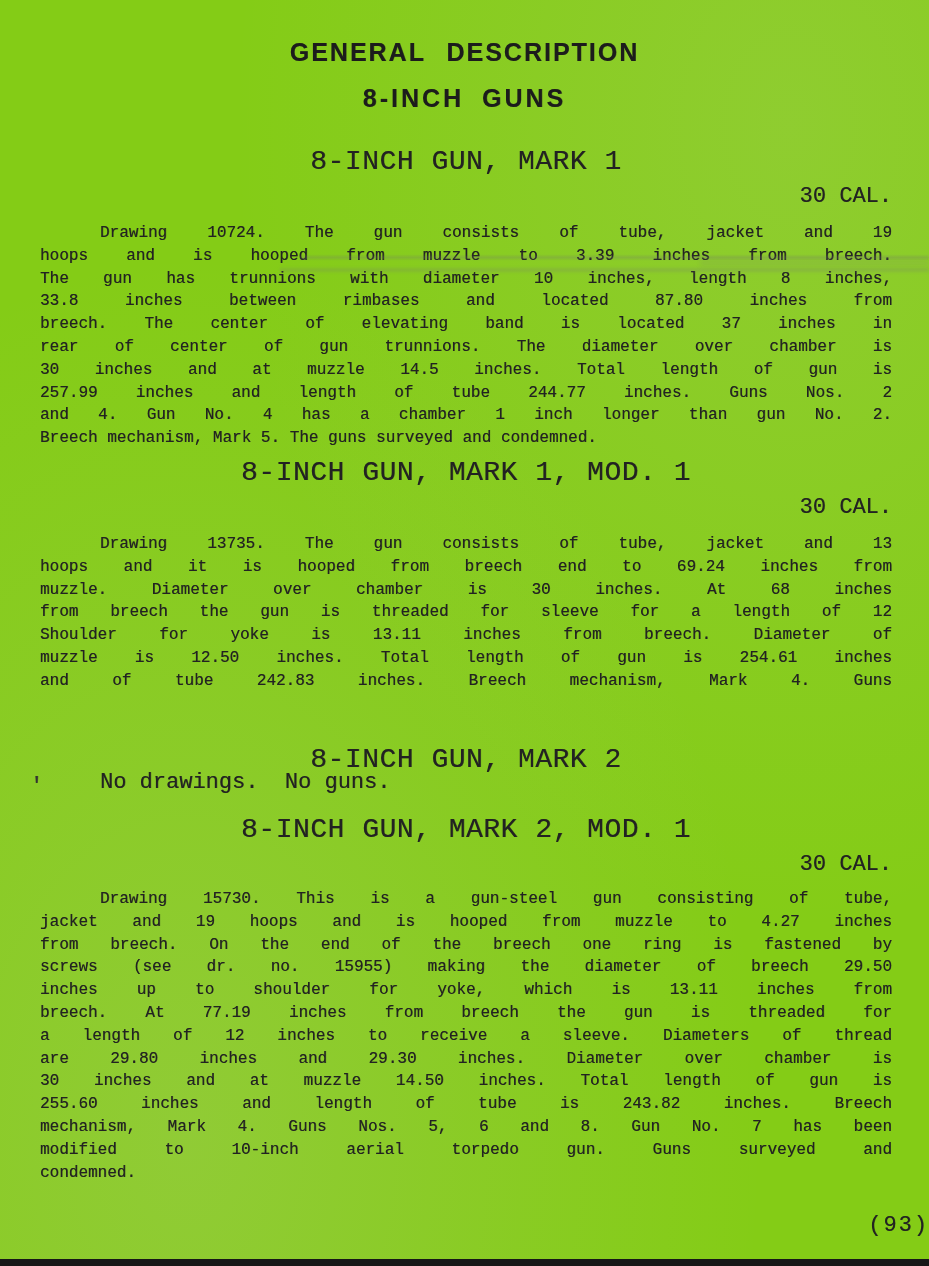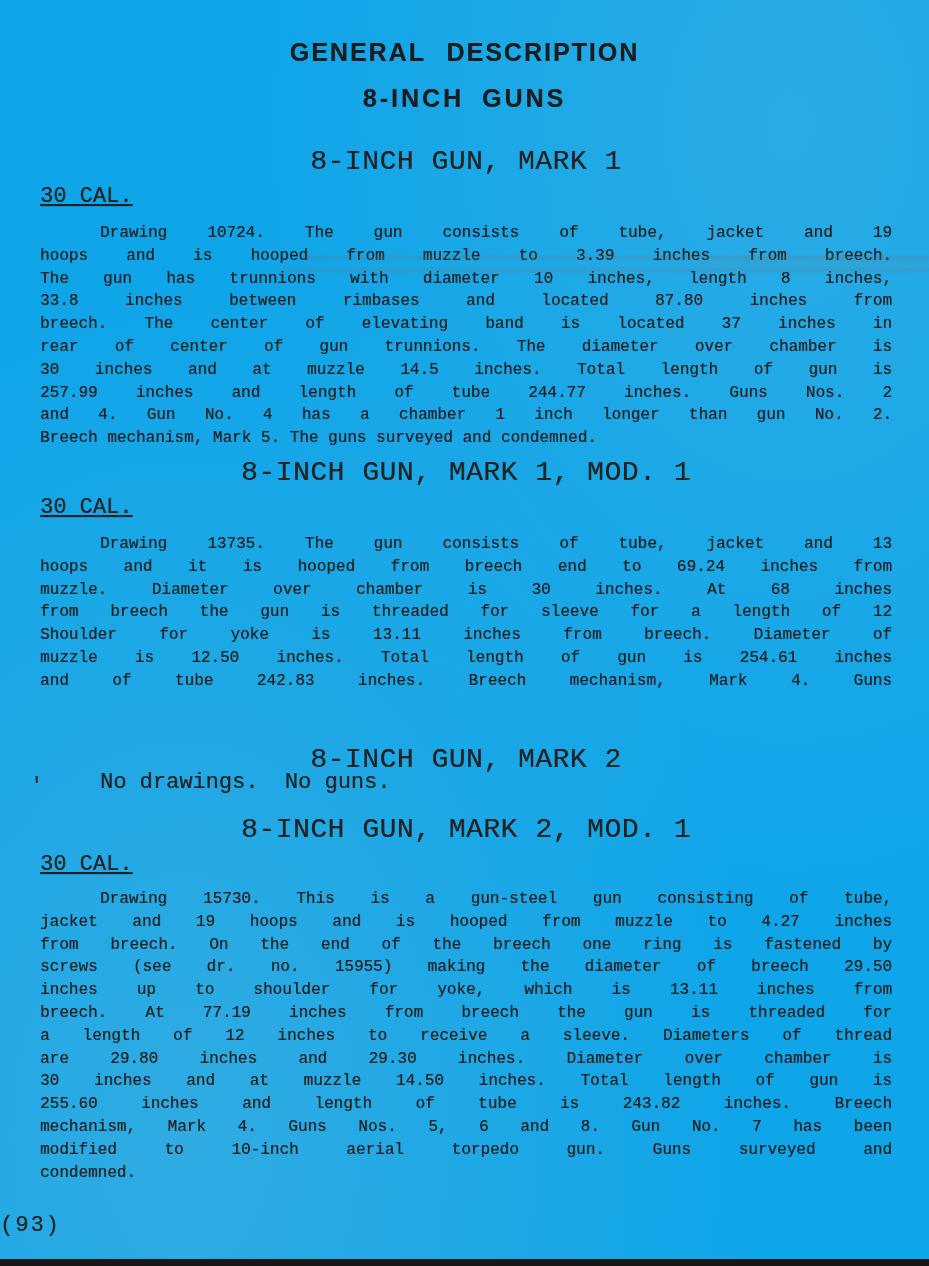--- a/index.html
+++ b/index.html
@@ -1,19 +1,19 @@
 <!DOCTYPE html>
 <html><head>
 <meta charset="utf-8">
 <style>
   html,body{margin:0;padding:0;}
   .page{
     position:relative;
     width:929px;height:1266px;
-    background:#0ea5e9;
+    background:#84cc16;
     overflow:hidden;
     font-family:"Liberation Mono","DejaVu Sans Mono",monospace;
     color:#222;
   }
   
   .doc-title,.doc-subtitle{
     position:absolute;left:0;width:929px;
     text-align:center;
     font-family:"Liberation Sans","DejaVu Sans",sans-serif;
     font-weight:bold;
@@ -26,23 +26,22 @@
   .doc-title{top:38px;}
   .doc-subtitle{top:84px;letter-spacing:3px;word-spacing:8px;}
 
   .col{position:absolute;left:40px;width:852px;}
   .sec-heading{
     text-align:center;font-size:28px;line-height:23px;
     letter-spacing:.5px;
     text-shadow:0.45px 0.3px 0 rgba(34,34,34,.55);
   }
   .sec-cal{
-    text-align:left;font-size:22px;line-height:23px;margin-top:12px;
+    text-align:right;font-size:22px;line-height:23px;margin-top:12px;
     text-shadow:0.45px 0.3px 0 rgba(34,34,34,.55);
-    text-decoration:underline;
   }
   .para{margin-top:14px;font-size:16px;}
   .para.tight{margin-top:12px;}
   .jline{
     line-height:22.8px;
     text-align:justify;text-align-last:justify;
     white-space:normal;
     text-shadow:0.45px 0.3px 0 rgba(34,34,34,.55);
   }
   .jline.indent{text-indent:60px;}
@@ -52,21 +51,21 @@
     text-indent:60px;
     text-shadow:0.45px 0.3px 0 rgba(34,34,34,.55);
   }
   .margin-mark{
     position:absolute;left:30px;top:774px;
     font-size:22px;color:#333;
     text-shadow:0.4px 0.3px 0 rgba(34,34,34,.5);
   }
   .page-number{
     position:absolute;left:0;top:1213px;width:929px;
-    text-align:left;font-size:22px;letter-spacing:2px;
+    text-align:right;font-size:22px;letter-spacing:2px;
     text-shadow:0.45px 0.3px 0 rgba(34,34,34,.55);
   }
   
   .artifact{position:absolute;pointer-events:none;}
   .streak-1{left:300px;top:256px;width:629px;height:3px;background:rgba(110,110,110,.28);filter:blur(1px);}
   .streak-2{left:280px;top:268px;width:649px;height:4px;background:rgba(120,120,120,.22);filter:blur(1.4px);}
   .streak-3{left:700px;top:260px;width:229px;height:6px;background:rgba(120,120,120,.15);filter:blur(2px);}
   .bottom-bar{left:0;bottom:0;width:929px;height:7px;background:#171717;}
   .paper-tone{
     position:absolute;inset:0;pointer-events:none;

